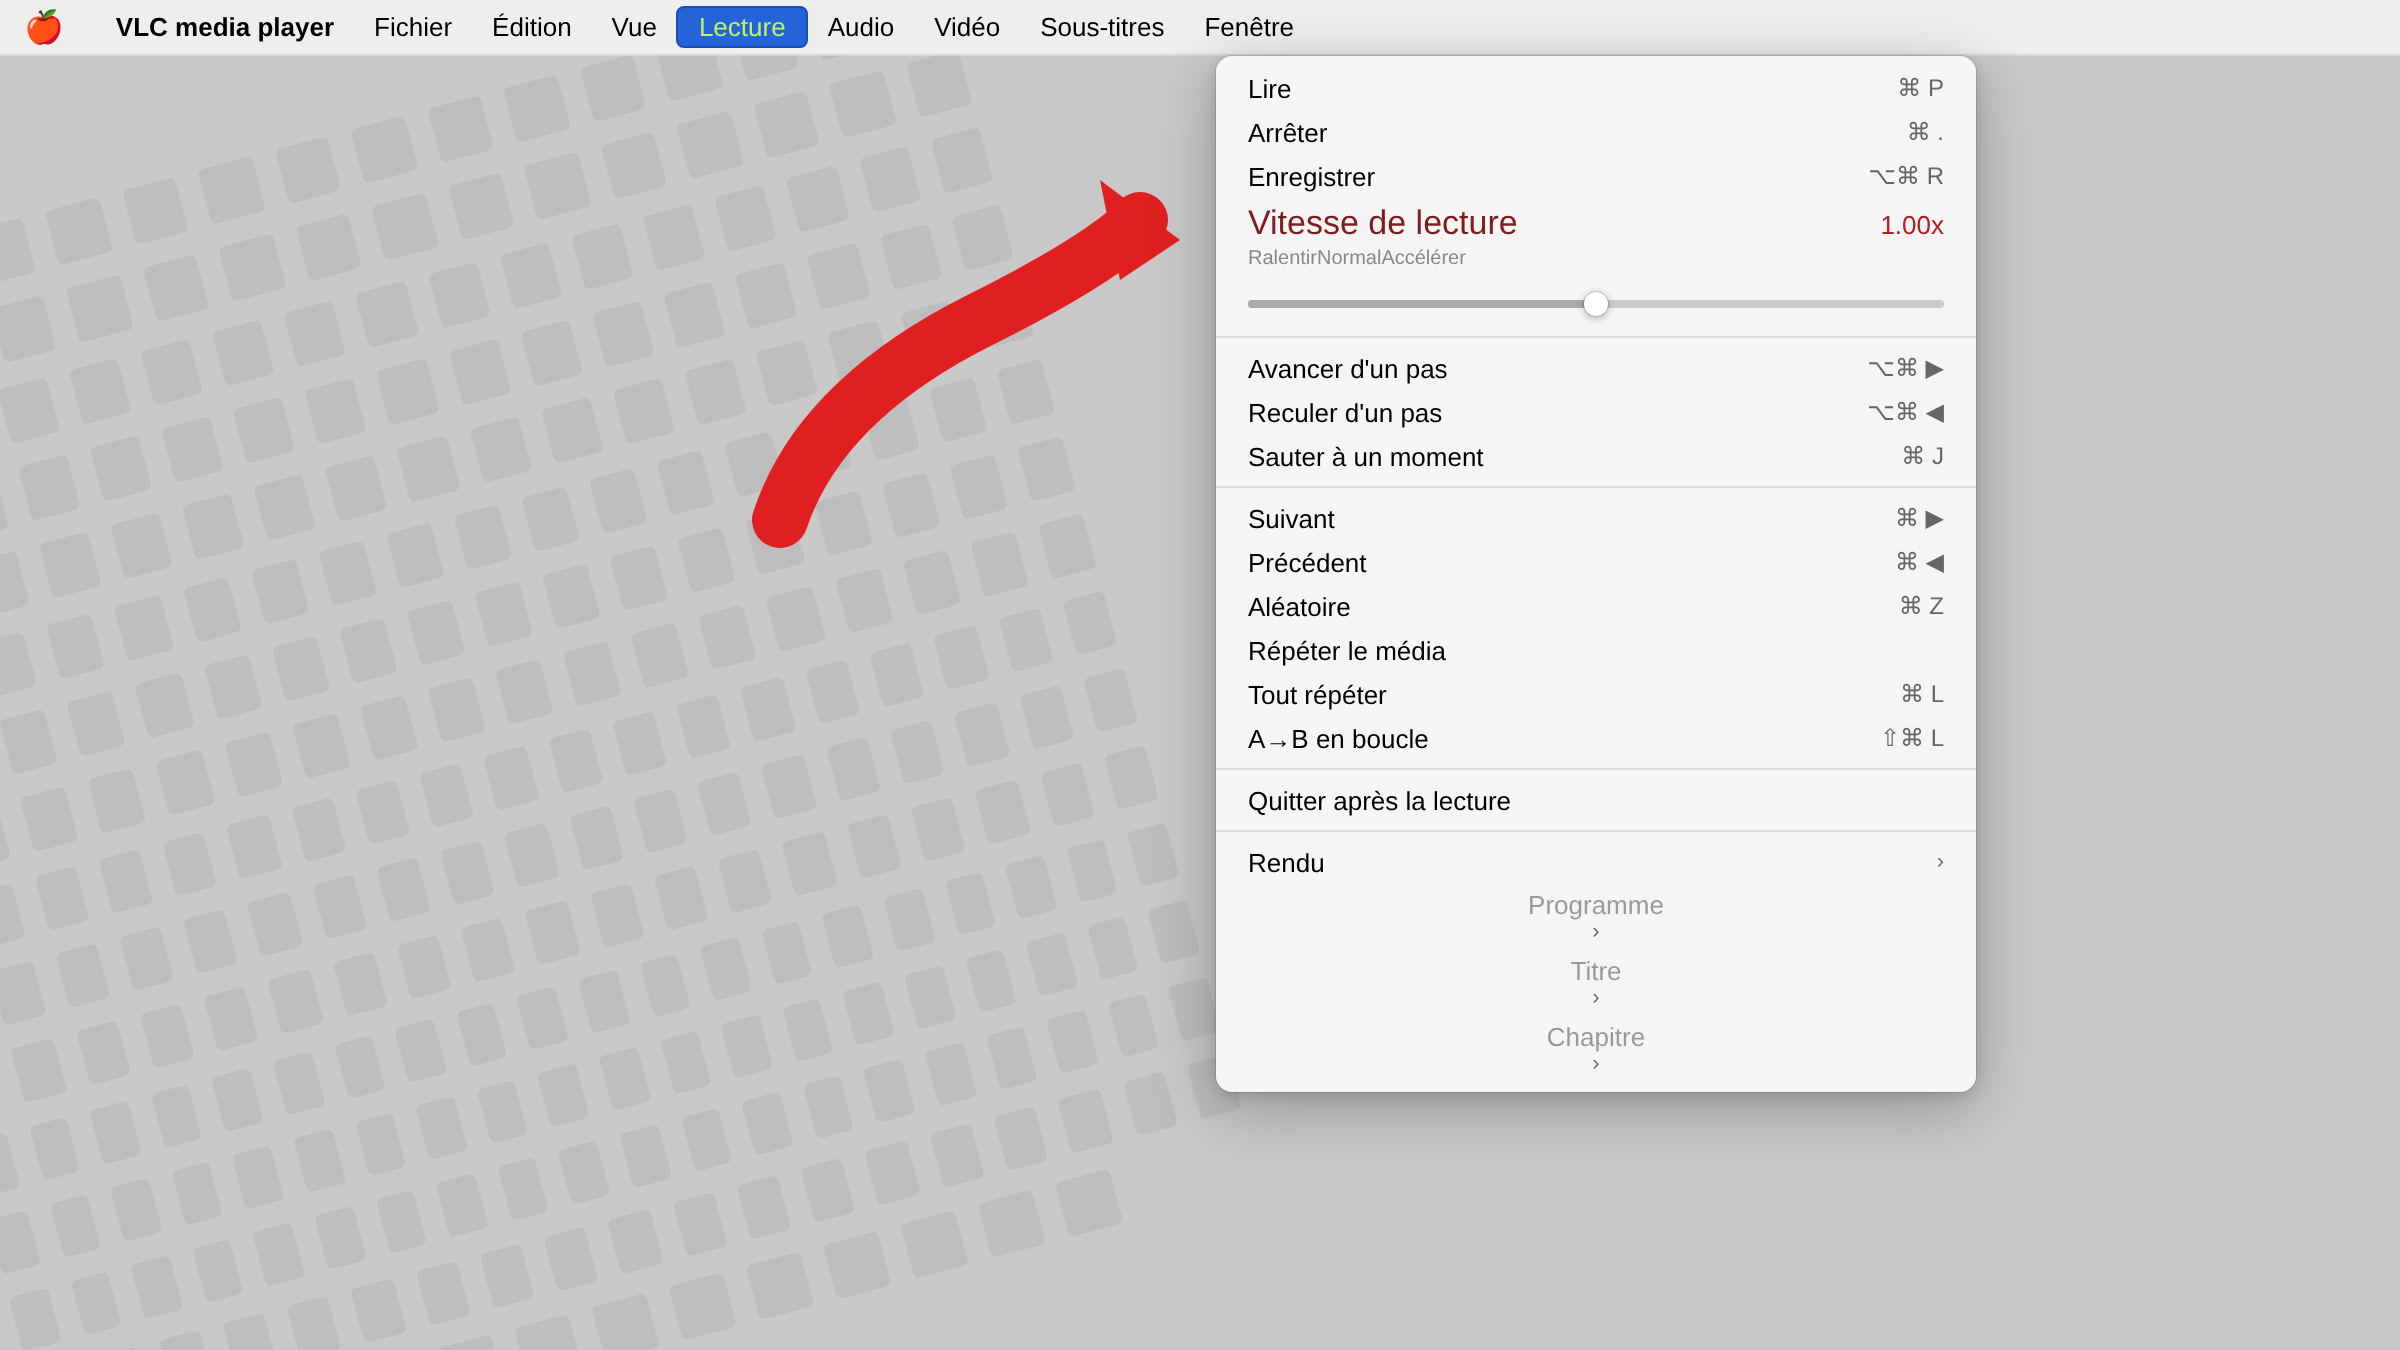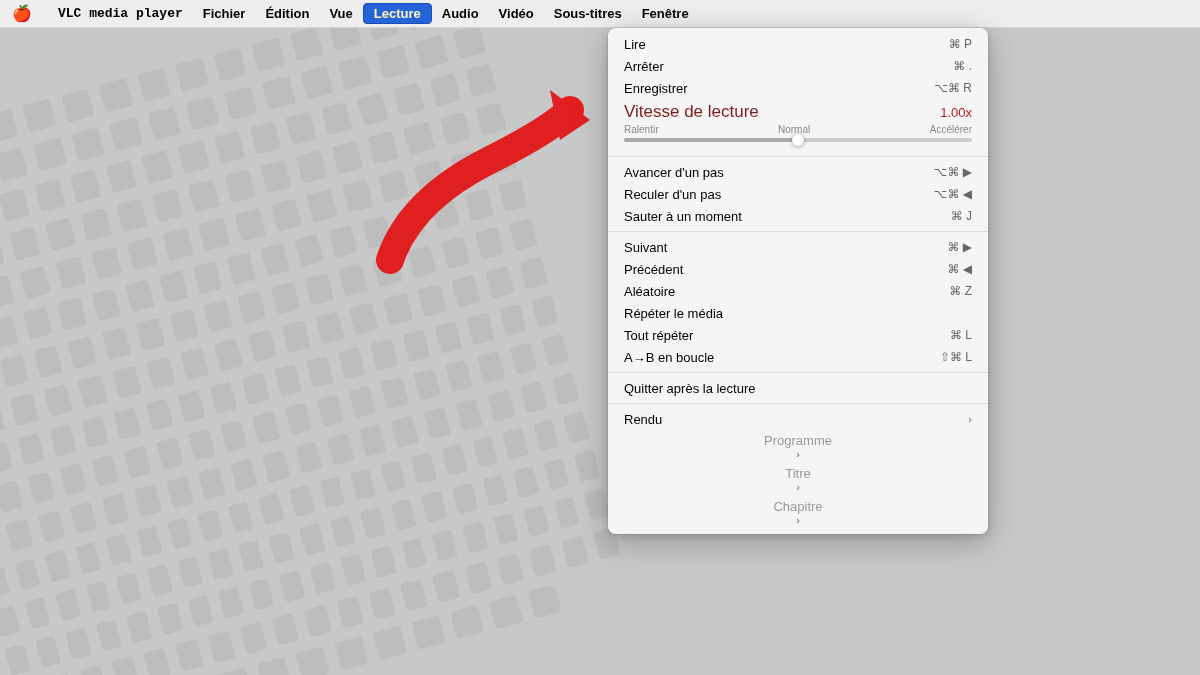--- a/index.html
+++ b/index.html
@@ -63,29 +63,27 @@
       color: #000;
     }
 
     .menu-item {
       padding: 2px 10px;
       font-size: 13px;
       color: #000;
       border-radius: 4px;
       cursor: pointer;
       white-space: nowrap;
-      font-weight: bold;
     }
     .menu-item.app-name {
       font-weight: 600;
-      font-family: Liberation Mono, monospace;
     }
     .menu-item.active {
       background: #2563d9;
-      color: #fef9c3;
+      color: #bef264;
       border: 1.5px solid #1a4db8;
     }
 
     
     .red-arrow {
       position: absolute;
       top: 80px;
       left: 330px;
       z-index: 50;
     }
@@ -148,24 +146,23 @@
       color: #7f1d1d;
       font-weight: 400;
     }
     .speed-value {
       font-size: 13px;
       color: #b91c1c;
       font-weight: 400;
     }
     .speed-labels {
       display: flex;
-      justify-content: space-between;
       font-size: 10px;
       color: #888;
-      margin-bottom: 3px;
+      margin-bottom: 15px;
     }
     .speed-slider-track {
       width: 100%;
       height: 4px;
       background: linear-gradient(to right, #ccc, #ccc);
       border-radius: 2px;
       position: relative;
       margin: 2px 0 4px;
     }
     .speed-slider-filled {

